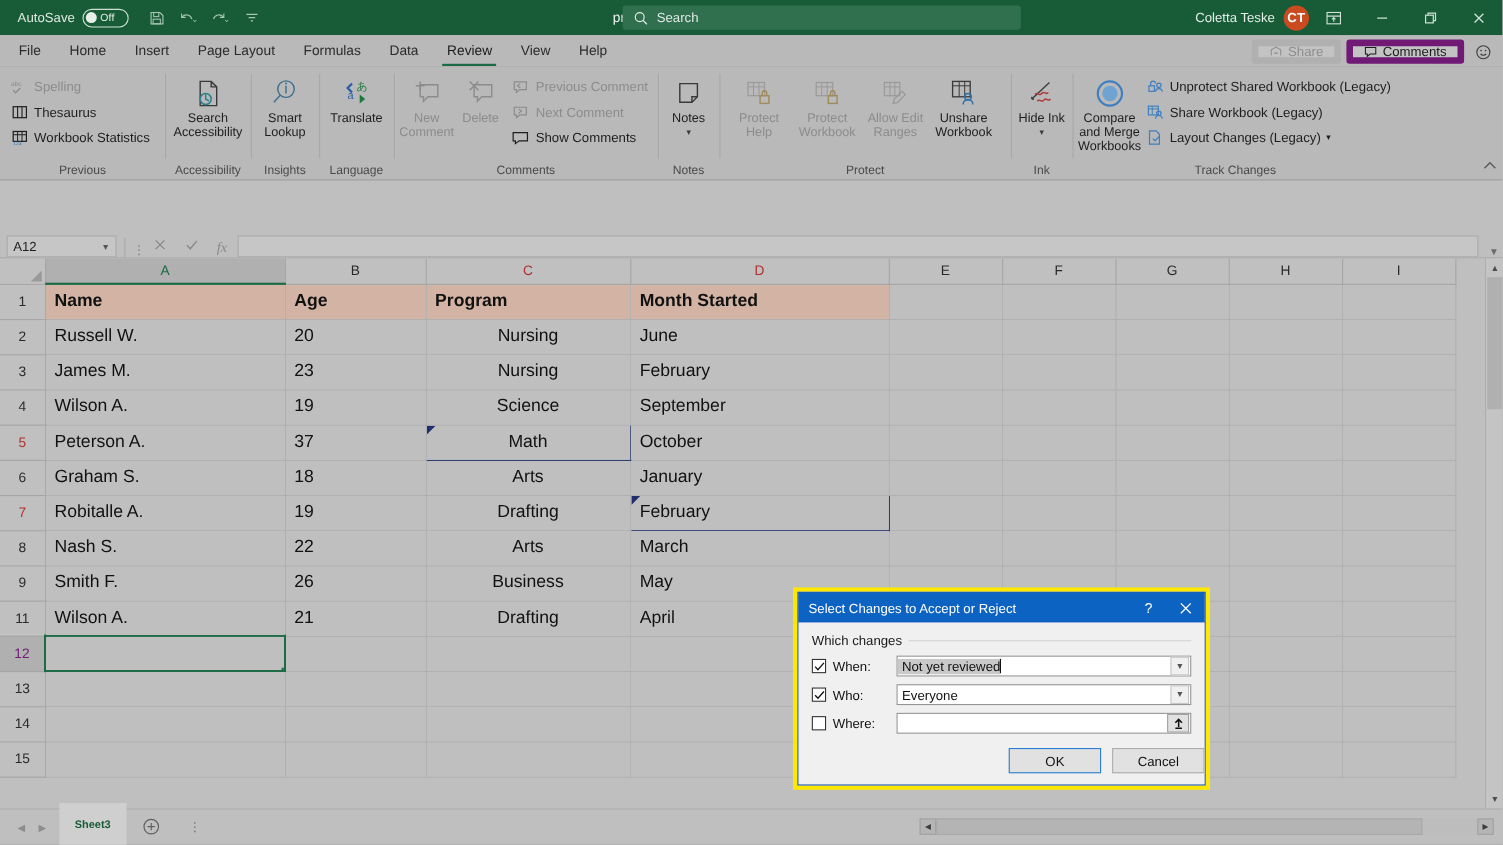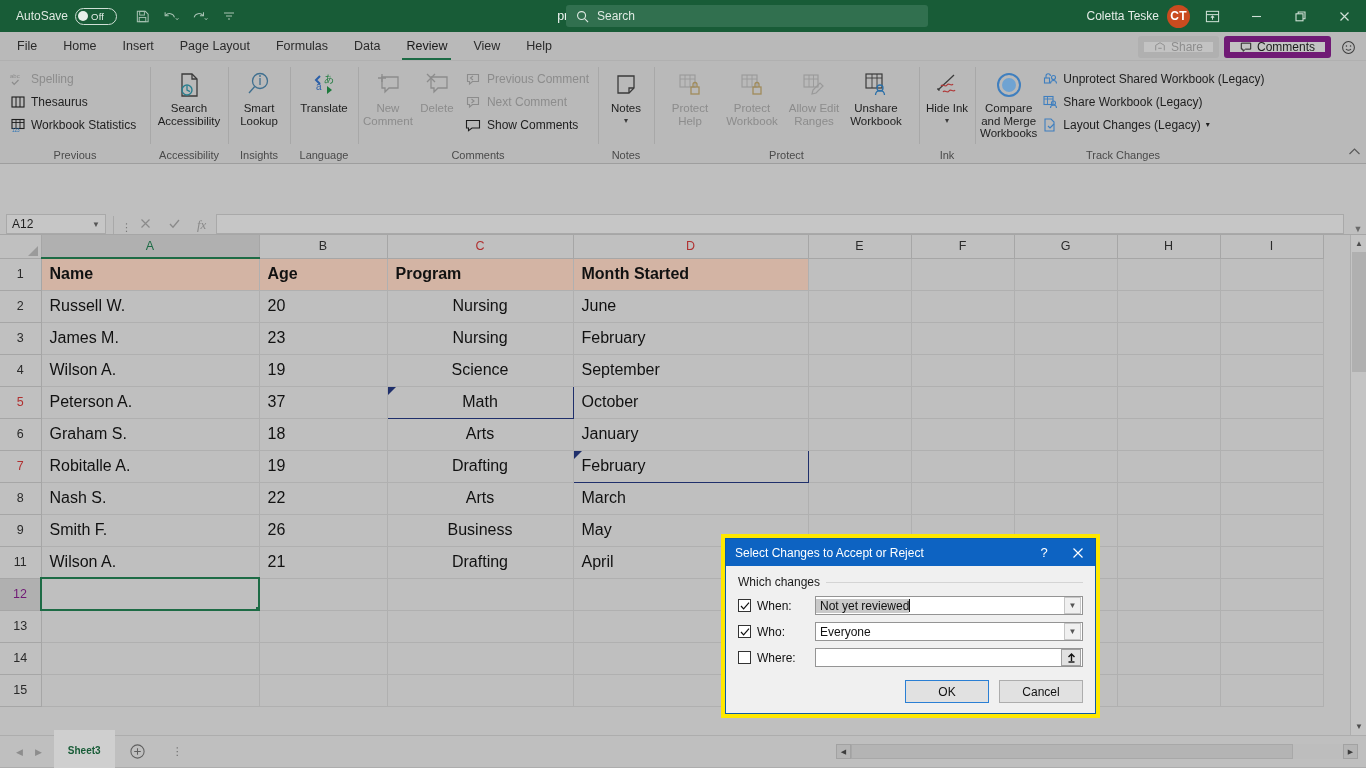--- a/index.html
+++ b/index.html
@@ -253,21 +253,21 @@
   .combo-arrow {
     width: 17px; height: 17px; margin: 0 1px 0 0; background: #f0f0f0;
     border: 1px solid #c6c6c6; display:flex; align-items:center; justify-content:center;
     color: #555; font-size: 8px;
   }
   .combo.plain { background: #fff; }
   .browse-btn {
     width: 20px; height: 17px; background: #e1e1e1; border: 1px solid #a0a0a0;
     display:flex;align-items:center;justify-content:center; margin-right:1px;
   }
-  .dlg-btns { position: absolute; right: 12px; bottom: 10px; display: flex; gap: 10px; }
+  .dlg-btns { position: absolute; right: 0; bottom: 10px; display: flex; gap: 10px; }
   .dbtn {
     width: 84px; height: 23px; font-size: 12px; display:flex;align-items:center;justify-content:center;
     background: #e1e1e1; border: 1px solid #adadad; color: #111;
   }
   .dbtn.default { border: 1px solid #2a7fd4; background: #e1e1e1; }
 </style>
 </head>
 <body>
 
 <div class="titlebar">

